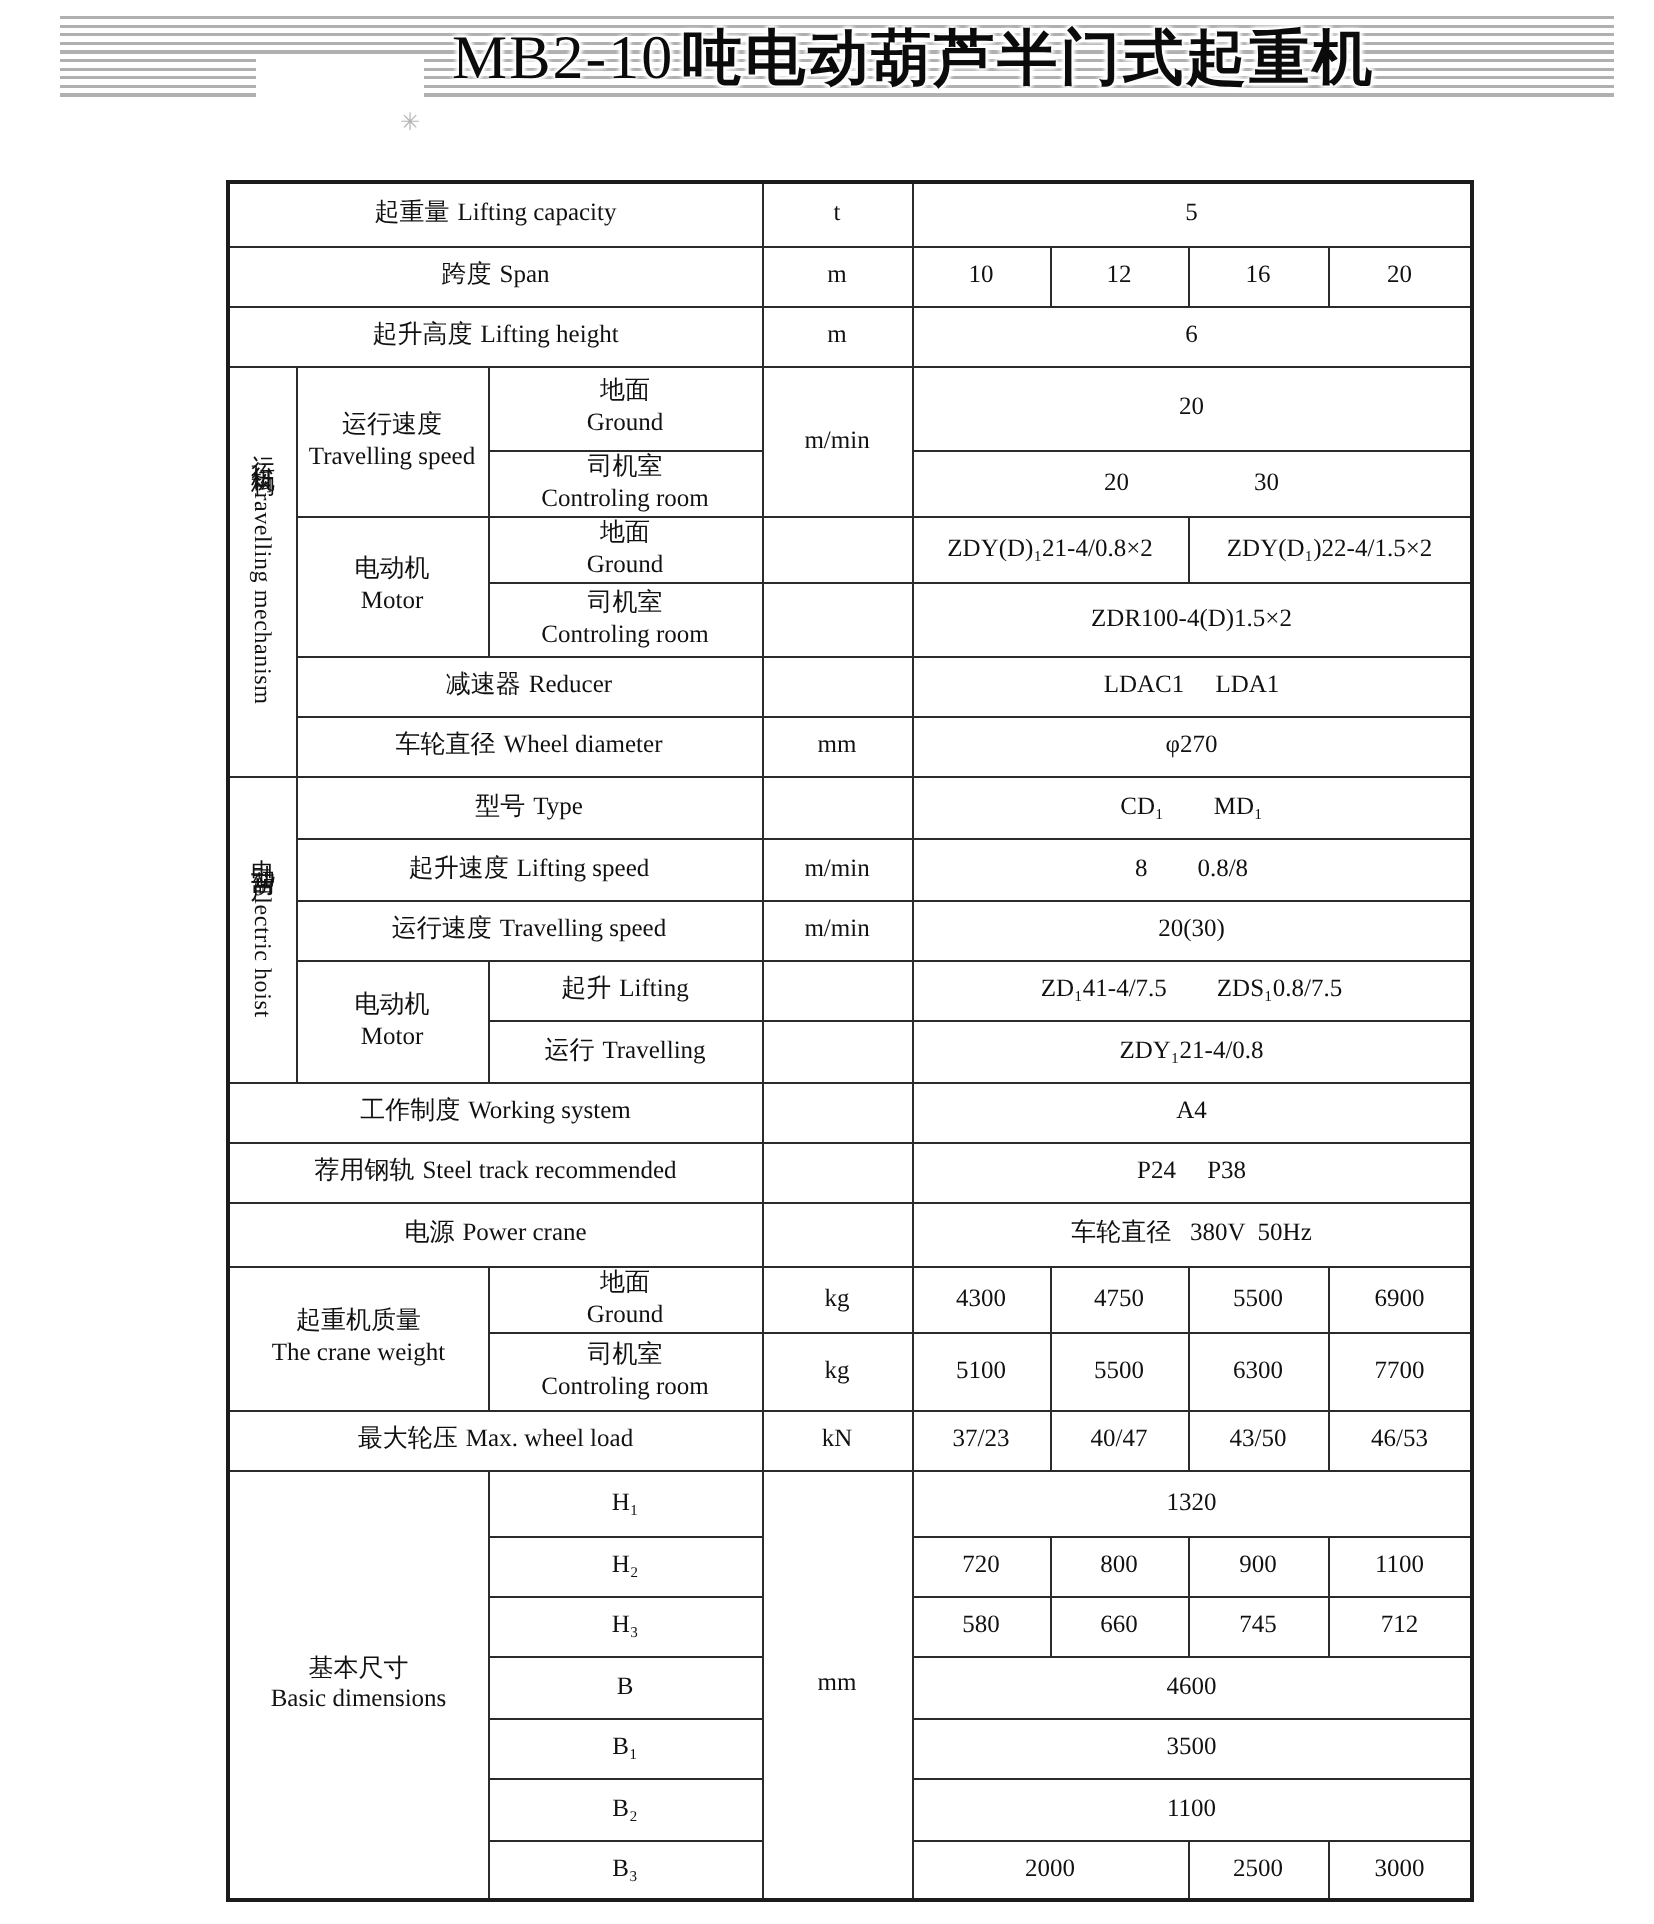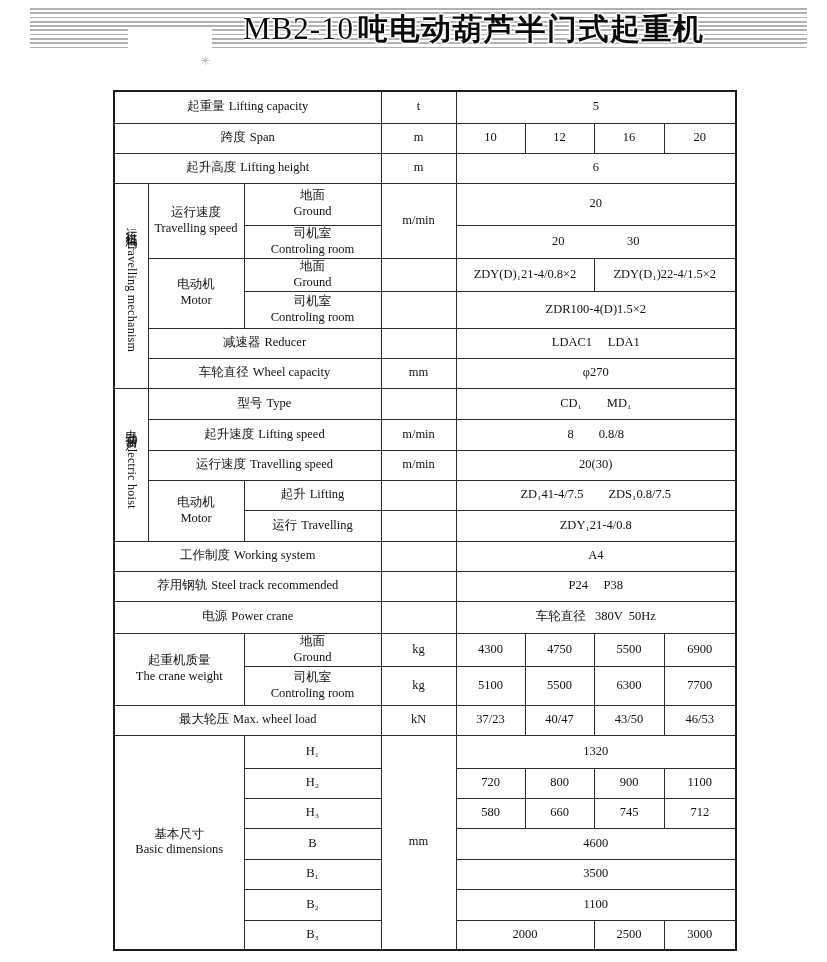--- a/index.html
+++ b/index.html
@@ -22,21 +22,21 @@
     font-size:13px; letter-spacing:0.3px; white-space:pre;
   }
   .logobox {
     position:absolute; left:128px; top:28px; width:84px; height:44px; background:#ffffff;
   }
   .stamp {
     position:absolute; right:2px; bottom:4px; color:#b5b5b5; font-size:12px;
     font-family:"DejaVu Sans",sans-serif;
   }
   .title {
-    position:absolute; left:243px; top:9px; height:38px; white-space:nowrap;
+    position:absolute; left:226px; top:9px; height:38px; white-space:nowrap;
     text-shadow:0 0 2px #fff,0 0 3px #fff,1px 1px 2px #fff,-1px -1px 2px #fff,
                 1px -1px 2px #fff,-1px 1px 2px #fff;
     text-align:center;
   }
   .tmodel {
     font-family:"Liberation Serif","DejaVu Serif",serif; font-size:31px; color:#0b0b0b;
     letter-spacing:1px;
   }
   .tcn {
     font-family:"Liberation Sans","DejaVu Sans",sans-serif; font-weight:900;
@@ -165,21 +165,21 @@
       <td colspan="4" class="val">ZDR100-4(D)1.5×2</td>
     </tr>
 
     <tr style="height:30px">
       <td colspan="2" class="lbl"><span class="cn">减速器</span><span class="en">Reducer</span></td>
       <td class="unit"></td>
       <td colspan="4" class="val">LDAC1     LDA1</td>
     </tr>
 
     <tr style="height:30px">
-      <td colspan="2" class="lbl"><span class="cn">车轮直径</span><span class="en">Wheel capacity</span></td>
+      <td colspan="2" class="lbl"><span class="cn">车轮直径</span><span class="en">Wheel diameter</span></td>
       <td class="unit">mm</td>
       <td colspan="4" class="val">φ270</td>
     </tr>
 
     <tr style="height:31px">
       <td rowspan="5" class="group">
         <div class="vw vw-eh">
               <div class="vert"><span class="vcn">电动葫芦</span><span class="ven">Electric hoist</span></div>
             </div>
       </td>

